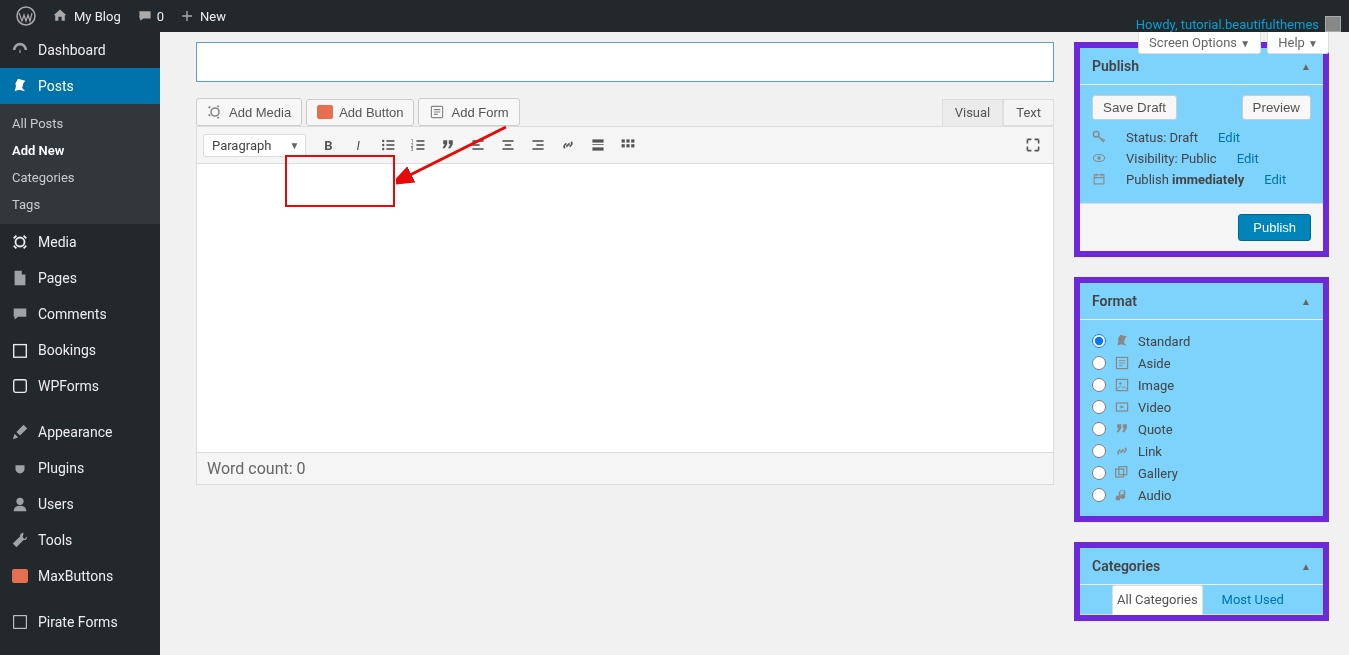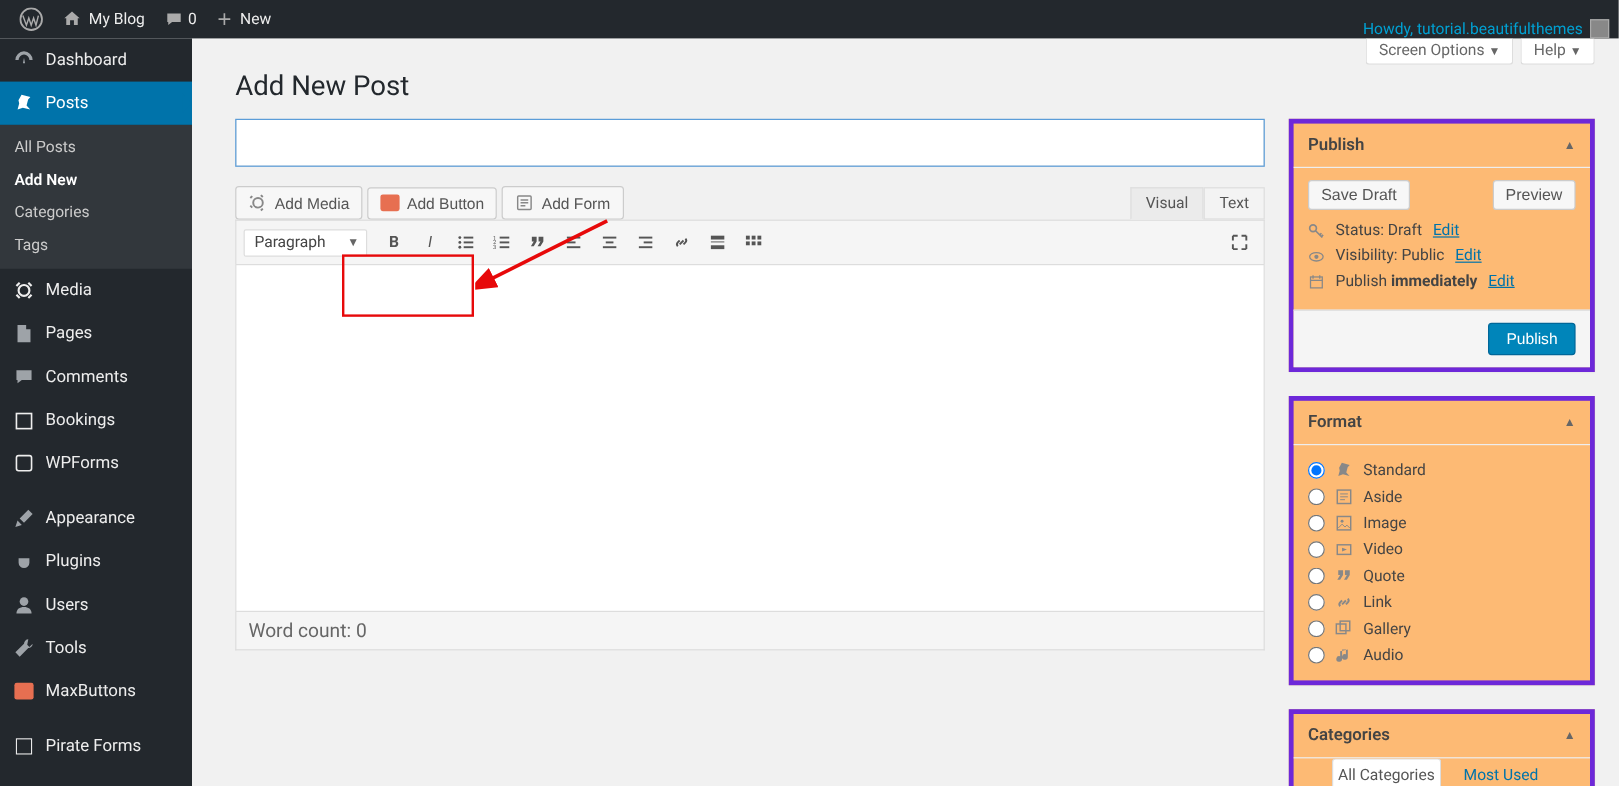--- a/index.html
+++ b/index.html
@@ -51,27 +51,27 @@
 .toolbar .tspacer{flex:1;}
 
 .editor-area{border:1px solid #ddd;background:#fff;height:290px;}
 .status-bar{border:1px solid #ddd;border-top:none;background:#f5f5f5;padding:6px 10px;font-size:16px;color:#666;}
 
 
 .highlight{position:absolute; border:2px solid #e7090a; pointer-events:none;}
 .arrow{position:absolute; pointer-events:none;}
 
 
-.postbox{background:#fdba74;border:4px solid #6d28d9; box-shadow:0 1px 1px rgba(0,0,0,.04); margin-bottom:20px;}
+.postbox{background:#7dd3fc;border:6px solid #6d28d9; box-shadow:0 1px 1px rgba(0,0,0,.04); margin-bottom:20px;}
 .postbox .hndle{padding:10px 12px;font-size:14px;font-weight:600;border-bottom:1px solid #eee;display:flex;align-items:center;justify-content:space-between;cursor:pointer;}
 .postbox .inside{padding:10px 12px;font-size:13px;}
 .btn-secondary{background:#f7f7f7;border:1px solid #ccc;color:#555;padding:4px 10px;border-radius:3px;cursor:pointer;}
 .btn-primary{background:#0085ba;border:1px solid #006799;color:#fff;padding:5px 14px;border-radius:3px;cursor:pointer;font-size:13px;}
-.row{display:flex;align-items:center;gap:9px;margin:6px 0;}
-.link{color:#0073aa;text-decoration:underline;cursor:pointer;}
+.row{display:flex;gap:20px;margin:6px 0;}
+.link{color:#0073aa;cursor:pointer;}
 .format-item{display:flex;align-items:center;gap:8px;padding:3px 0;}
 .format-item input{width:14px;height:14px;}
 .cat-tabs{display:flex;gap:14px;border-bottom:1px solid #ddd;padding:0 12px;}
 .cat-tabs .ctab{padding:6px 4px 8px;border:1px solid transparent;border-bottom:none;margin-bottom:-1px;color:#0073aa;cursor:pointer;}
 .cat-tabs .ctab.active{border-color:#ddd;background:#fff;color:#555;border-radius:3px 3px 0 0;margin-left:20px;}
 .tri{font-size:10px;color:#666;}
 </style>
 </head>
 <body>
 
@@ -224,21 +224,20 @@
       <span>Pirate Forms</span>
     </div>
 
 </div>
 
 <div class="main">
   <div class="screen-meta">
     <div class="tab"><span>Screen Options</span> <span class="tri">▼</span></div>
     <div class="tab"><span>Help</span> <span class="tri">▼</span></div>
   </div>
-  <h1 class="page-title">Add New Post</h1>
 
   <div class="layout">
     <div class="col-main" style="position:relative;">
       <input class="title-input" value="" style="">
 
       <div class="media-row">
         <button class="wp-btn">
             <svg width="16" height="16" viewBox="0 0 20 20" fill="#888">
               <circle cx="10" cy="10" r="5" fill="none" stroke="#888" stroke-width="2"></circle>
               <path d="M13 2l2 2M2 13l2 2M2 5l2-2M13 18l2-2" stroke="#888" stroke-width="2"></path>

